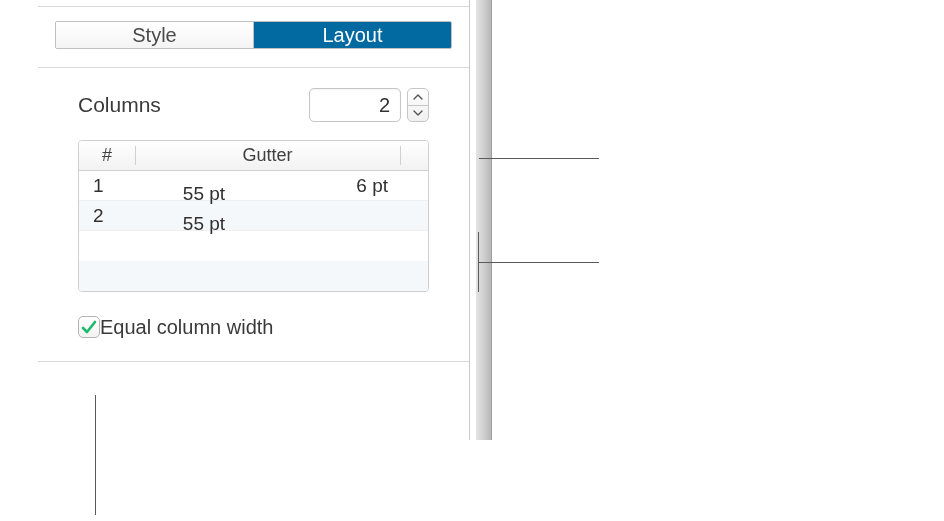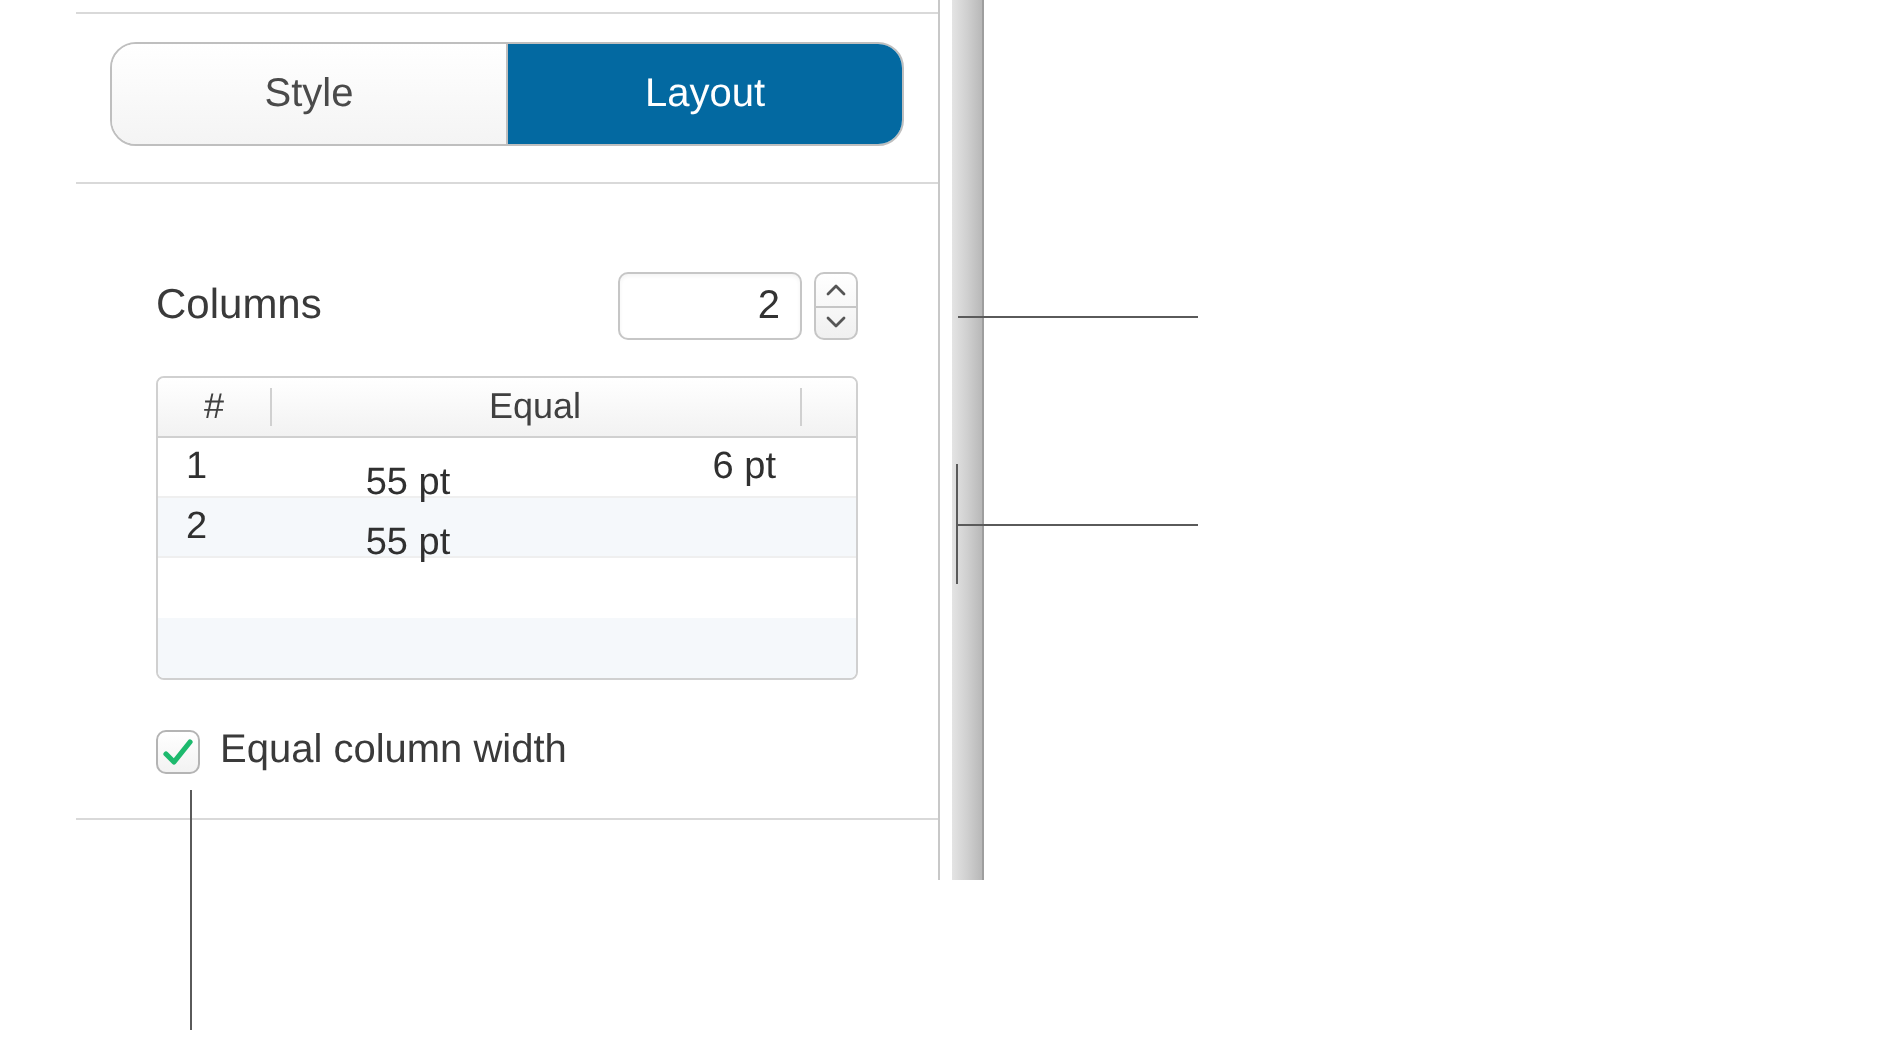--- a/index.html
+++ b/index.html
@@ -30,22 +30,22 @@
       border-right: 1px solid #9e9e9e;
     }
     .hr-top {
       height: 1px;
       background: #d9d9d9;
       margin: 6px 0 14px 0;
     }
     .segmented {
       display: flex;
       margin: 0 17px;
-      height: 52px;
-      border-radius: 13px;
+      height: 28px;
+      border-radius: 2px;
       overflow: hidden;
       border: 1px solid #bfbfbf;
     }
     .seg-btn {
       flex: 1;
       display: flex;
       align-items: center;
       justify-content: center;
       font-size: 20px;
       color: #4a4a4a;
@@ -61,21 +61,21 @@
     }
     .hr-mid {
       height: 1px;
       background: #d9d9d9;
       margin: 18px 0 0 0;
     }
     .columns-row {
       display: flex;
       align-items: center;
       justify-content: space-between;
-      margin: 44px 40px 18px 40px;
+      margin: 20px 40px 18px 40px;
     }
     .label {
       font-size: 21px;
       color: #3a3a3a;
     }
     .stepper-wrap {
       display: flex;
       align-items: stretch;
       gap: 6px;
     }
@@ -151,23 +151,22 @@
       border-bottom: 1px solid #efefef;
     }
     .tr:nth-child(even) { background: #f5f8fb; }
     .tr.empty { height: 30px; border-bottom: none; }
     .tr.empty:nth-child(odd) { background: #ffffff; }
     .col-num.td { justify-content: flex-start; padding-left: 14px; }
     .col-col.td { justify-content: center; margin-top: 17px; }
     .col-gut.td { justify-content: flex-end; padding-right: 12px; }
     .checkbox-row {
       display: flex;
-      align-items: flex-end;
+      align-items: flex-start;
       margin: 24px 40px 0 40px;
-      gap: 10px;
     }
     .checkbox {
       width: 22px;
       height: 22px;
       border: 1px solid #b4b4b4;
       border-radius: 5px;
       background: linear-gradient(to bottom, #ffffff, #f2f2f2);
       display: flex;
       align-items: center;
       justify-content: center;
@@ -219,21 +218,21 @@
               <path d="M1 1 L5 5 L9 1" fill="none" stroke="#555" stroke-width="1.4" stroke-linecap="round" stroke-linejoin="round"></path>
             </svg>
         </button>
       </div>
     </div>
   </div>
 
   <div class="table">
     <div class="thead">
       <div class="th col-num">#</div>
-      <div class="th col-gut">Equal</div>
+      <div class="th col-gut">Gutter</div>
       <div class="th col-end"></div>
     </div>
     <div class="tbody">
       <div class="tr">
         <div class="td col-num">1</div>
         <div class="td col-col">55 pt</div>
         <div class="td col-gut">6 pt</div>
         <div class="td col-end"></div>
       </div>
       <div class="tr">

